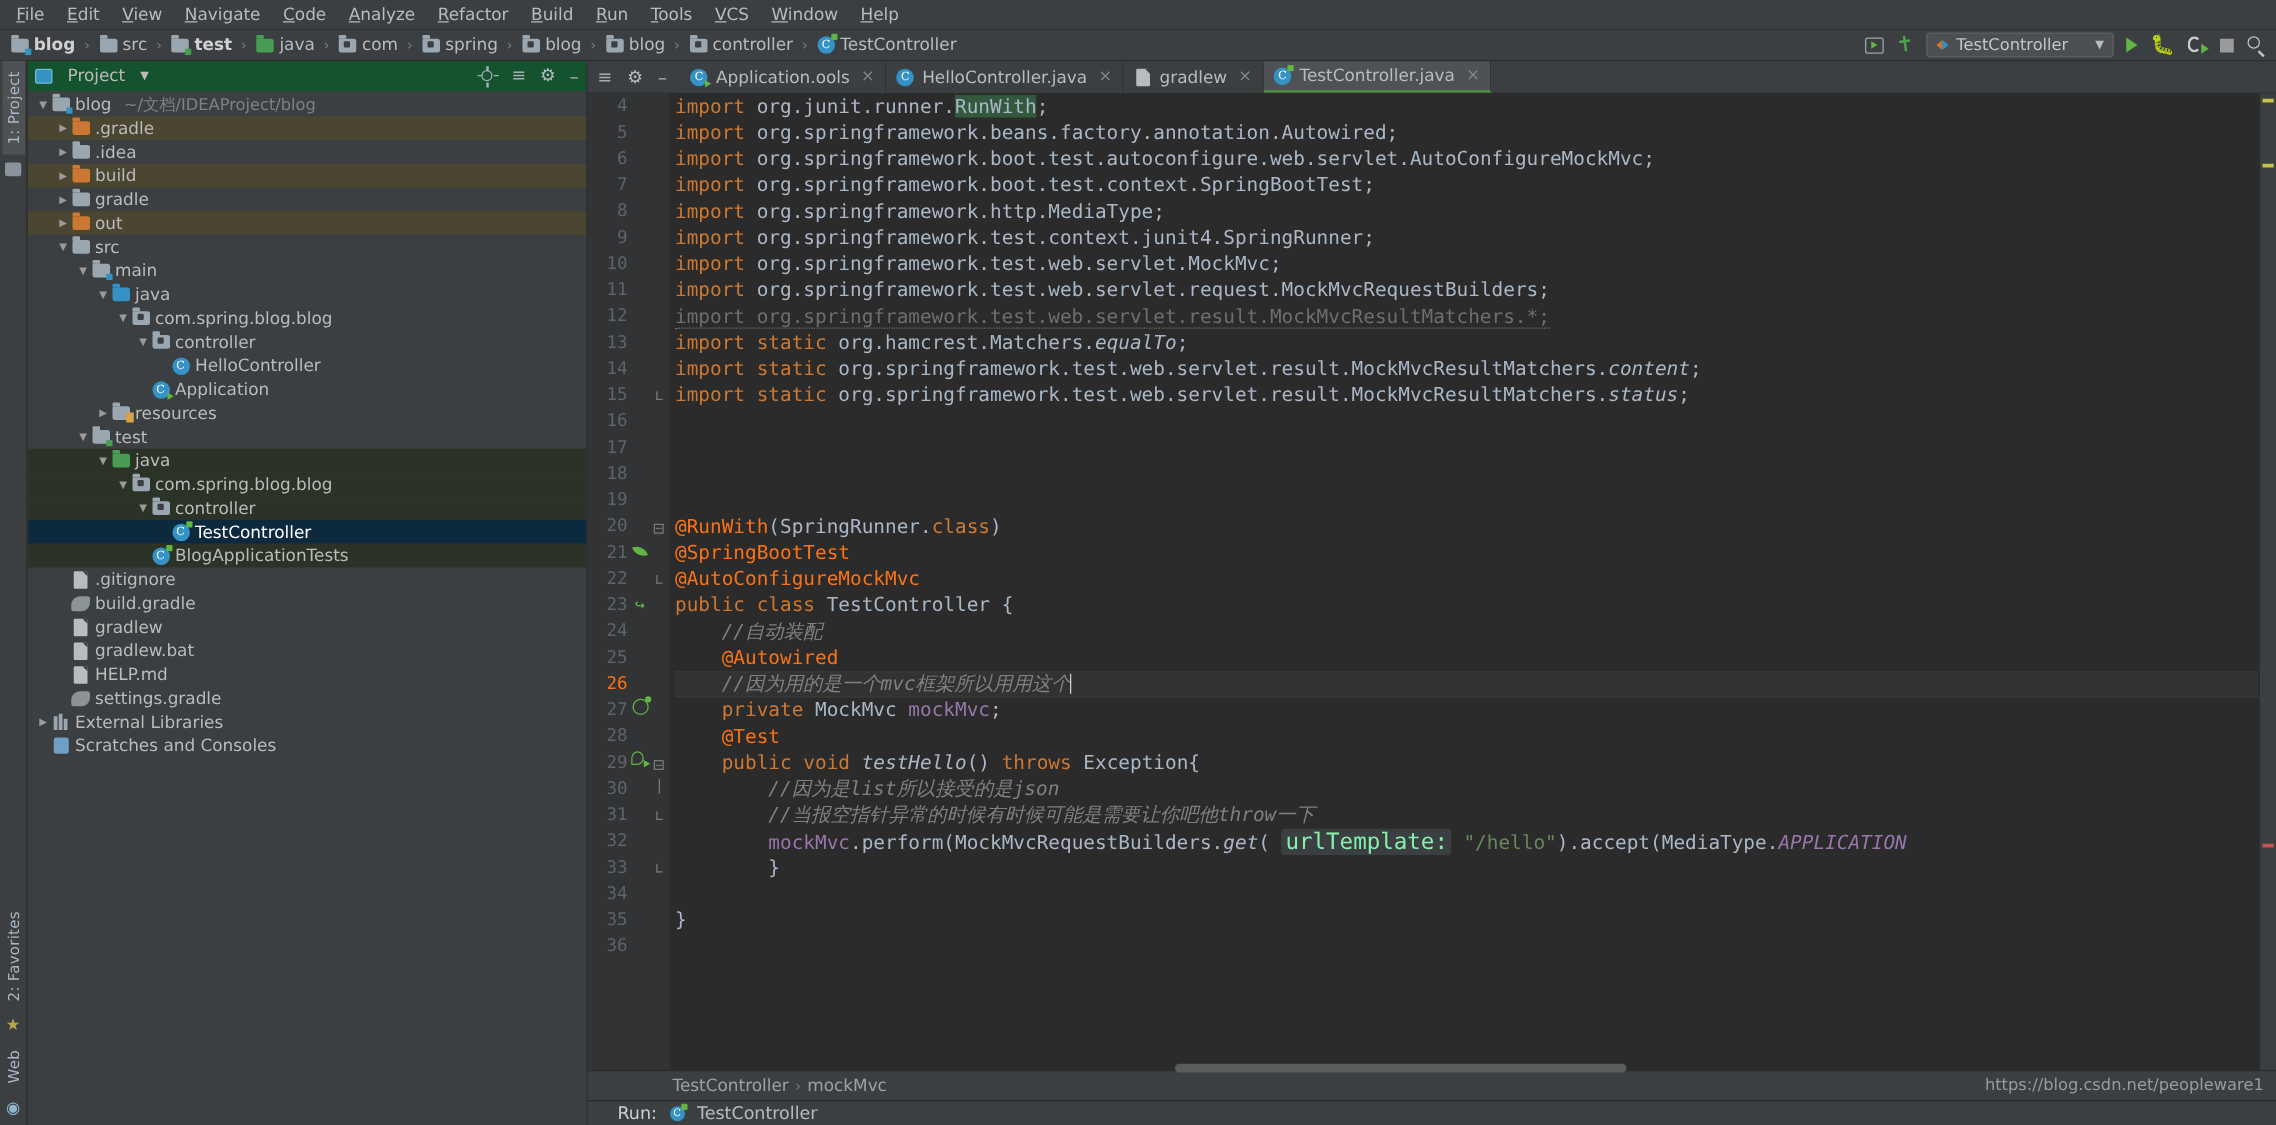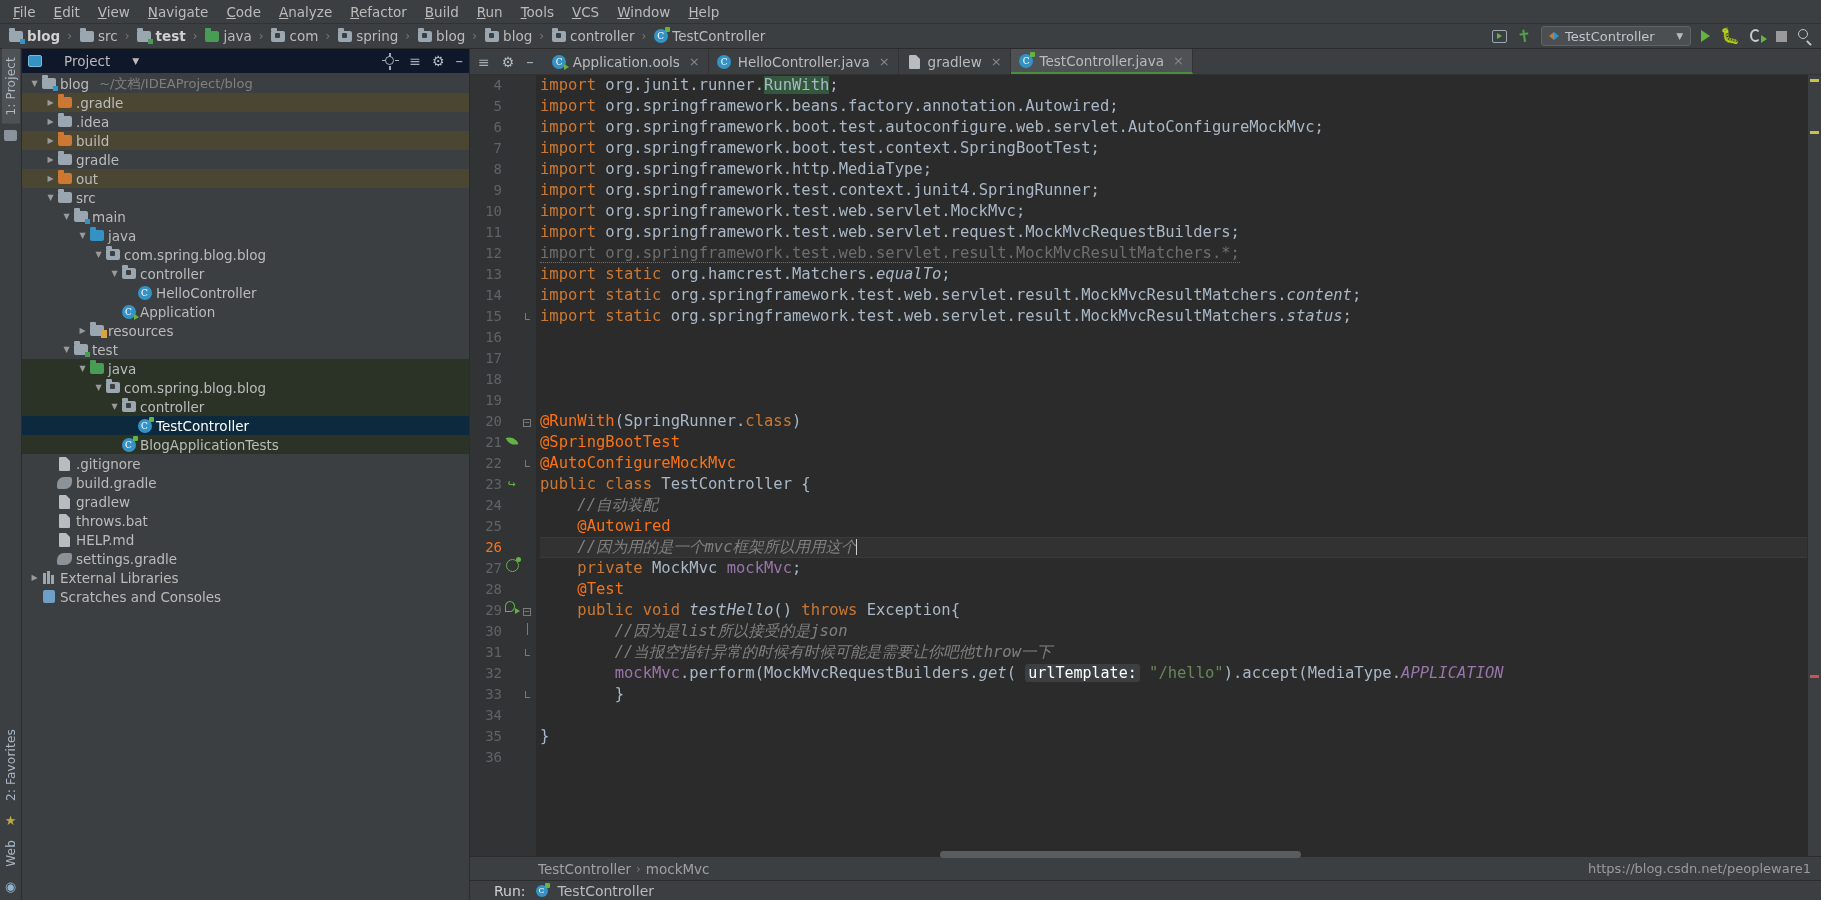--- a/index.html
+++ b/index.html
@@ -63,22 +63,22 @@
   .vtab.active { background: #4e5254; }
   .vstrip-bottom { margin-top: auto; display: flex; flex-direction: column; align-items: center; }
 
   
   .project-panel {
     width: 448px; flex: 0 0 448px; background: #3c3f41;
     display: flex; flex-direction: column; border-right: 1px solid #2b2b2b;
     min-height: 0;
   }
   .pp-header {
-    height: 24px; display: flex; align-items: center; gap: 22px;
-    padding: 0 6px; flex: 0 0 24px; background: #0f172a;
+    height: 24px; display: flex; align-items: center; gap: 12px;
+    padding: 0 6px; flex: 0 0 24px; background: #14532d;
   }
   .pp-title { font-size: 13.5px; color: #bbbbbb; }
   .pp-header .hicons { margin-left: auto; display: flex; align-items: center; gap: 11px; }
   .tree {
     flex: 1 1 auto; overflow: hidden; background: #3c3f41;
     padding-top: 1px; font-size: 13.5px;
   }
   .trow {
     display: flex; align-items: center; height: 19px; white-space: nowrap;
     padding-right: 4px; color: #bbbbbb;
@@ -131,21 +131,21 @@
   .cls  { color: #a9b7c6; }
   .ann  { color: #f97316; }
   .fld  { color: #9876aa; }
   .mth  { color: #a9b7c6; font-style: italic; }
   .plain{ color: #a9b7c6; }
   .hl   { background: #32593d; }
   .unused { color: #6e6e6e; border-bottom: 1px dotted #6e6e6e; }
   .statc { color: #a9b7c6; font-style: italic; }
   .constf { color: #9876aa; font-style: italic; }
   .hint {
-    background: #3c3f41; color: #ffffff; font-size: 15px; border-radius: 3px;
+    background: #3c3f41; color: #86efac; font-size: 18px; border-radius: 3px;
     padding: 0 3px; font-style: normal; text-align: center;
   }
   .caret-bar {
     display: inline-block; width: 1px; height: 16px; background: #d0d0d0;
     vertical-align: -3px; margin: 0 -1px;
   }
 
   
   .markergutter {
     width: 14px; flex: 0 0 14px; background: #3c3f41; position: relative;
@@ -560,21 +560,21 @@
             <span class="ic" style="display: inline-flex; align-items: center; position: relative; width: 15px; height: 15px; justify-content: center;">
               <span class="fileicon"></span>
             </span>
             <span class="tlabel">gradlew</span>
           </div>
           <div class="trow" style="padding-left: 22px;">
             <span class="tarrow"></span>
             <span class="ic" style="display: inline-flex; align-items: center; position: relative; width: 15px; height: 15px; justify-content: center;">
               <span class="fileicon"></span>
             </span>
-            <span class="tlabel">throws.bat</span>
+            <span class="tlabel">gradlew.bat</span>
           </div>
           <div class="trow" style="padding-left: 22px;">
             <span class="tarrow"></span>
             <span class="ic" style="display: inline-flex; align-items: center; position: relative; width: 15px; height: 15px; justify-content: center;">
               <span class="fileicon"></span>
             </span>
             <span class="tlabel">HELP.md</span>
           </div>
           <div class="trow" style="padding-left: 22px;">
             <span class="tarrow"></span>

